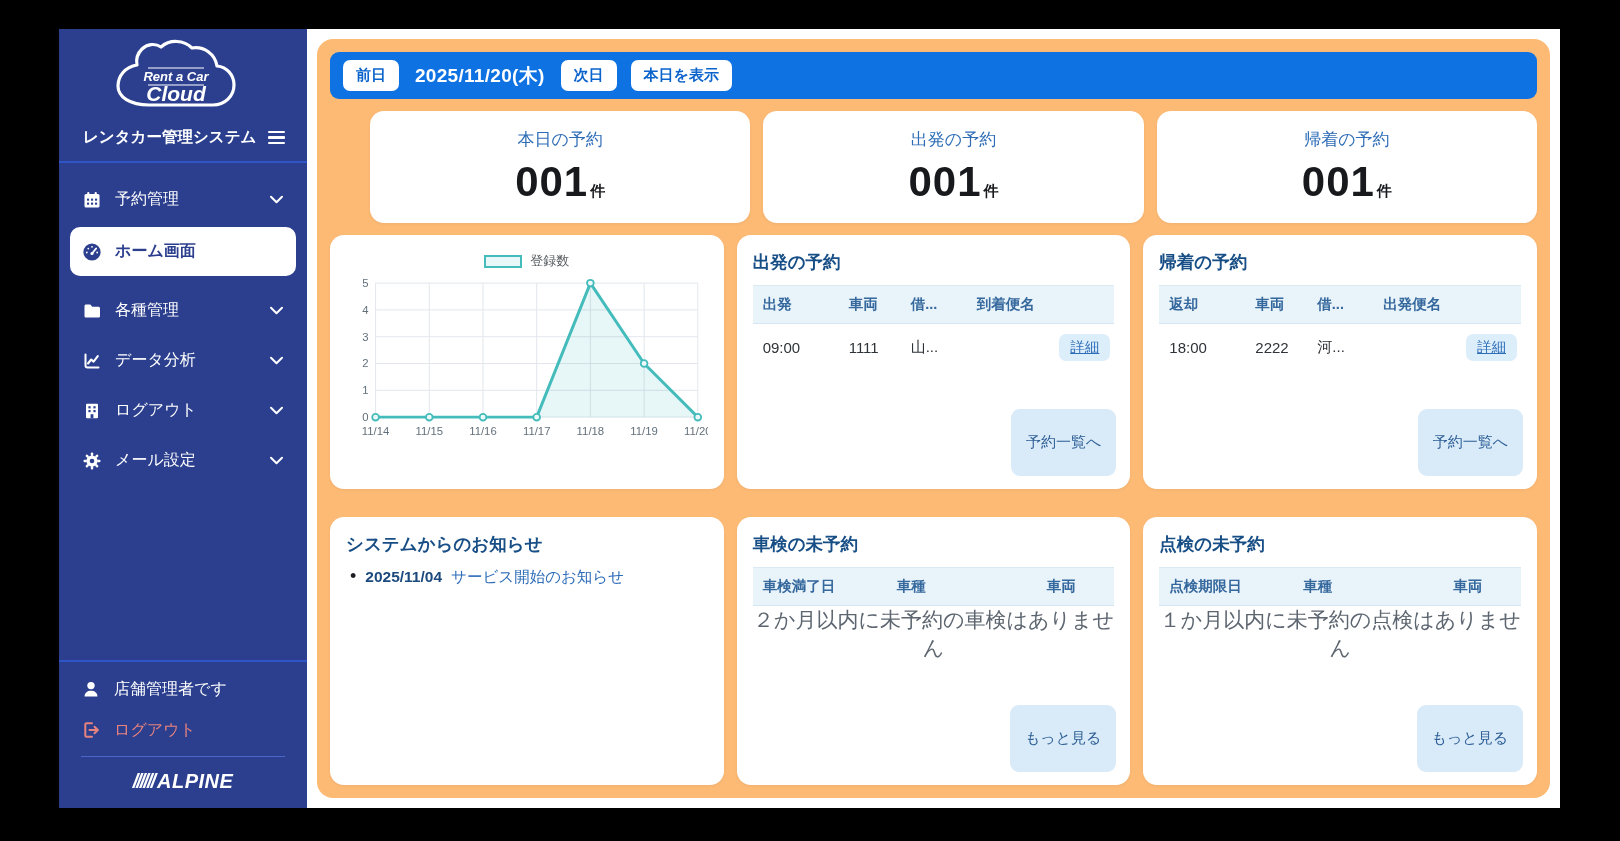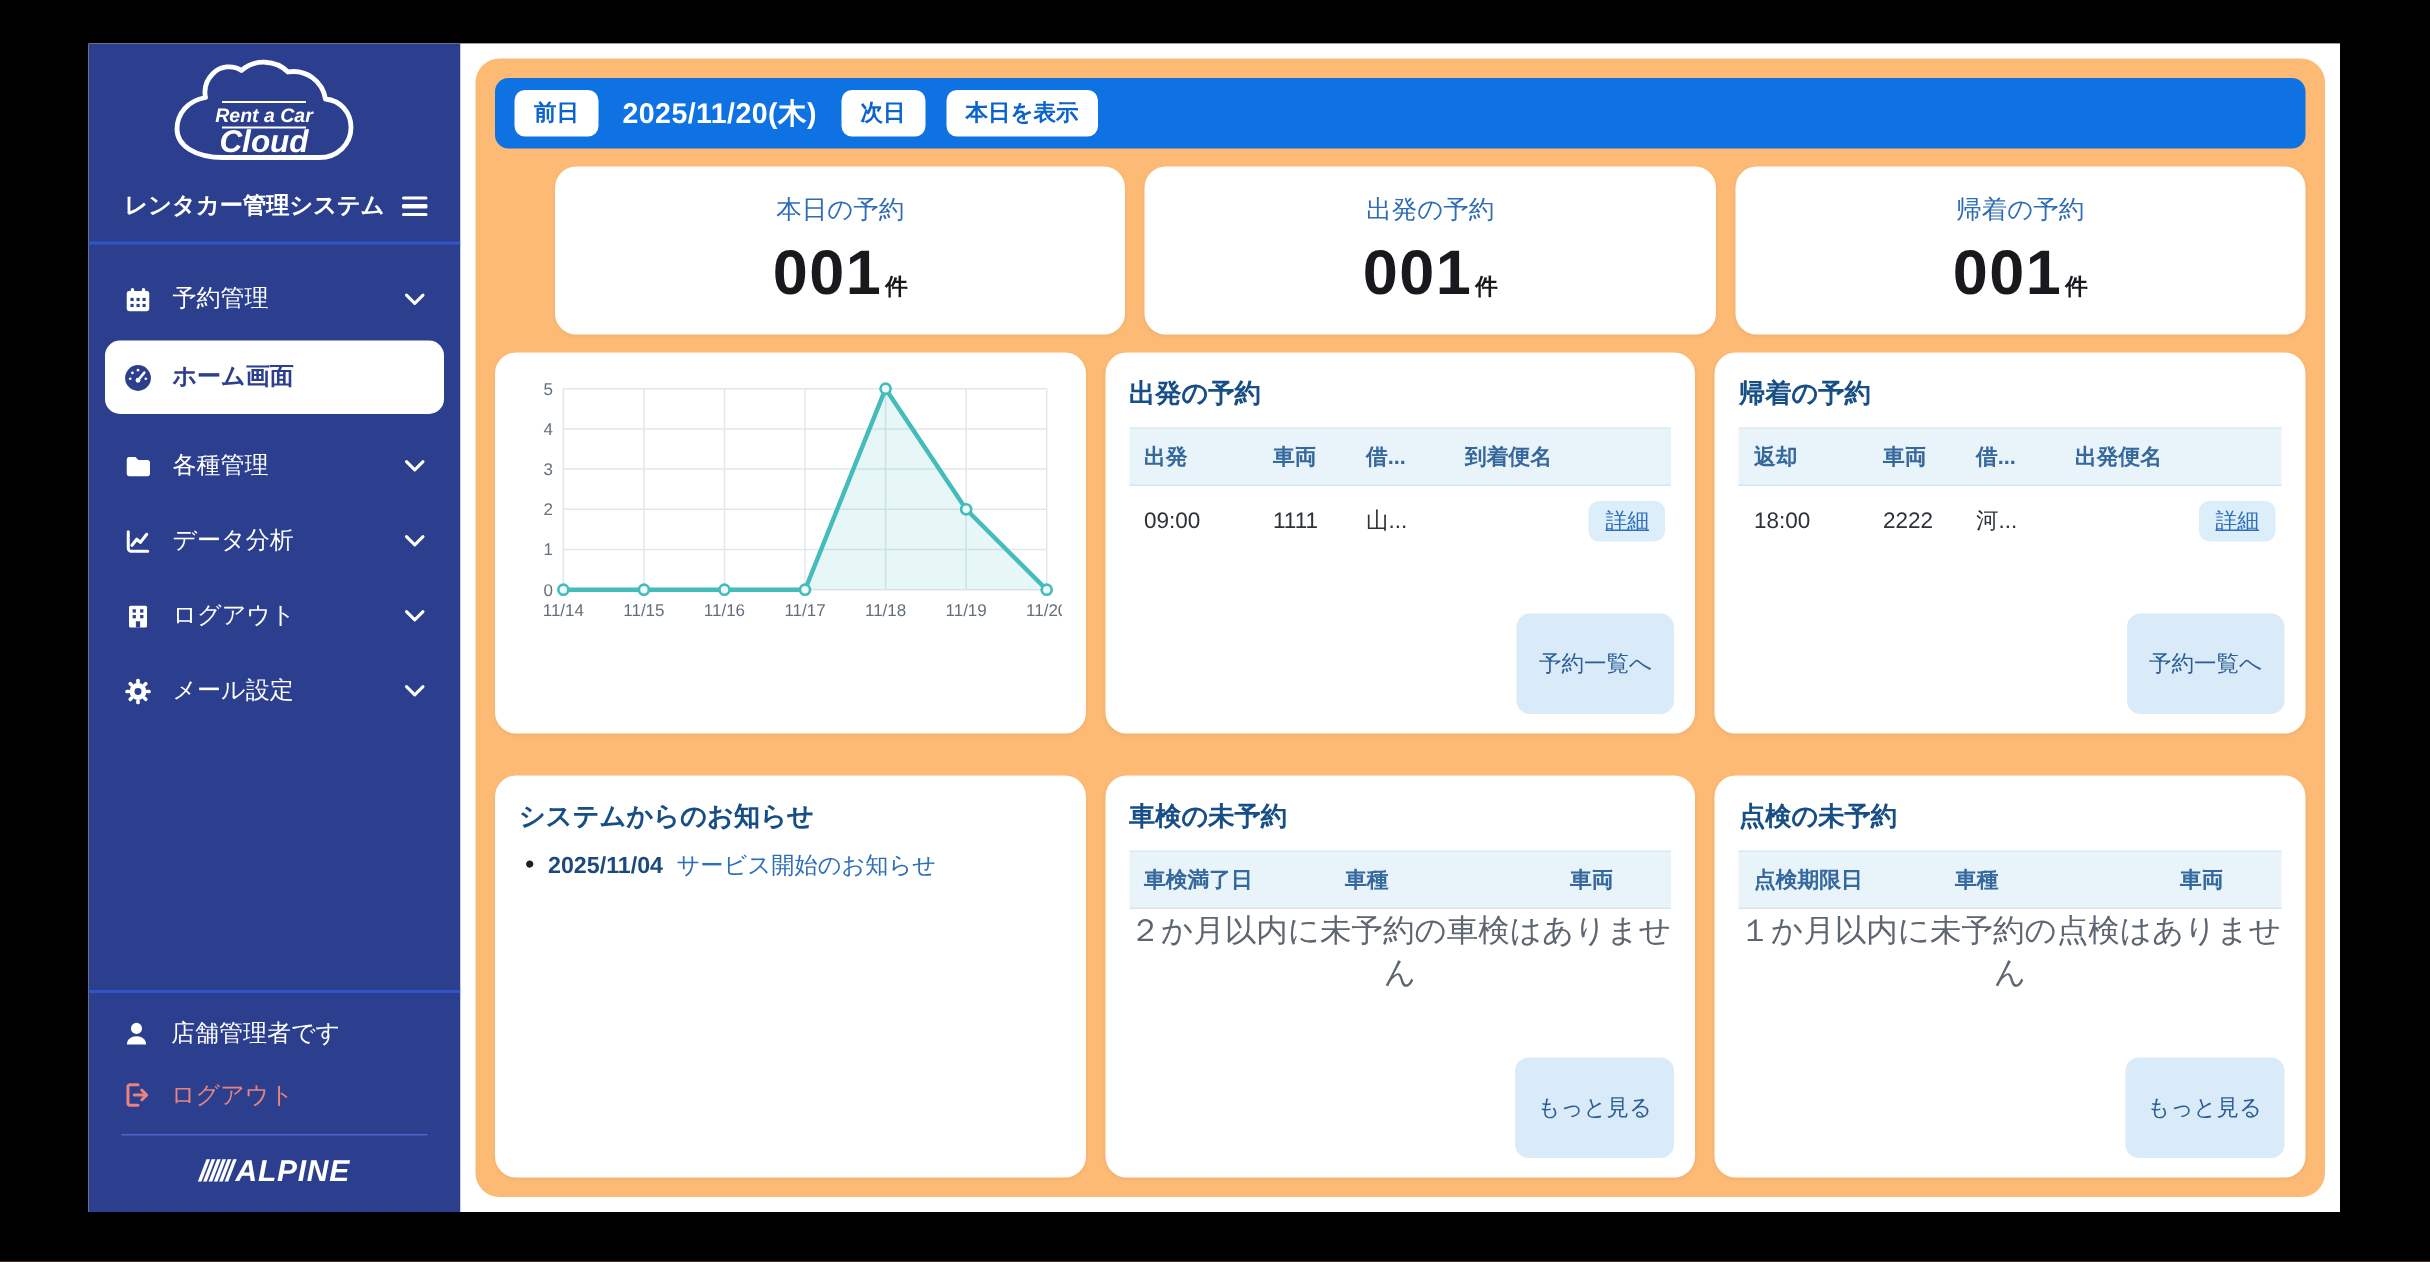--- a/index.html
+++ b/index.html
@@ -291,20 +291,24 @@
           <div class="summary-value-row">
             <span class="summary-value">001</span>
             <span class="summary-unit">件</span>
           </div>
         </div>
       </div>
 
       <div class="grid3 row2">
 
         <div class="card section-card">
+          <div class="chart-legend">
+            <span class="legend-swatch"></span>
+            <span class="legend-label">登録数</span>
+          </div>
           <svg id="chart-svg" height="170" viewBox="0 0 367 170">
               <line x1="30" y1="144" x2="357" y2="144" stroke="#e2e7ec" stroke-width="1"></line>
               <text x="23" y="148" text-anchor="end" font-size="11.5" fill="#63707b">0</text>
               <line x1="30" y1="116.80000000000001" x2="357" y2="116.80000000000001" stroke="#e2e7ec" stroke-width="1"></line>
               <text x="23" y="120.80000000000001" text-anchor="end" font-size="11.5" fill="#63707b">1</text>
               <line x1="30" y1="89.6" x2="357" y2="89.6" stroke="#e2e7ec" stroke-width="1"></line>
               <text x="23" y="93.6" text-anchor="end" font-size="11.5" fill="#63707b">2</text>
               <line x1="30" y1="62.400000000000006" x2="357" y2="62.400000000000006" stroke="#e2e7ec" stroke-width="1"></line>
               <text x="23" y="66.4" text-anchor="end" font-size="11.5" fill="#63707b">3</text>
               <line x1="30" y1="35.199999999999996" x2="357" y2="35.199999999999996" stroke="#e2e7ec" stroke-width="1"></line>

